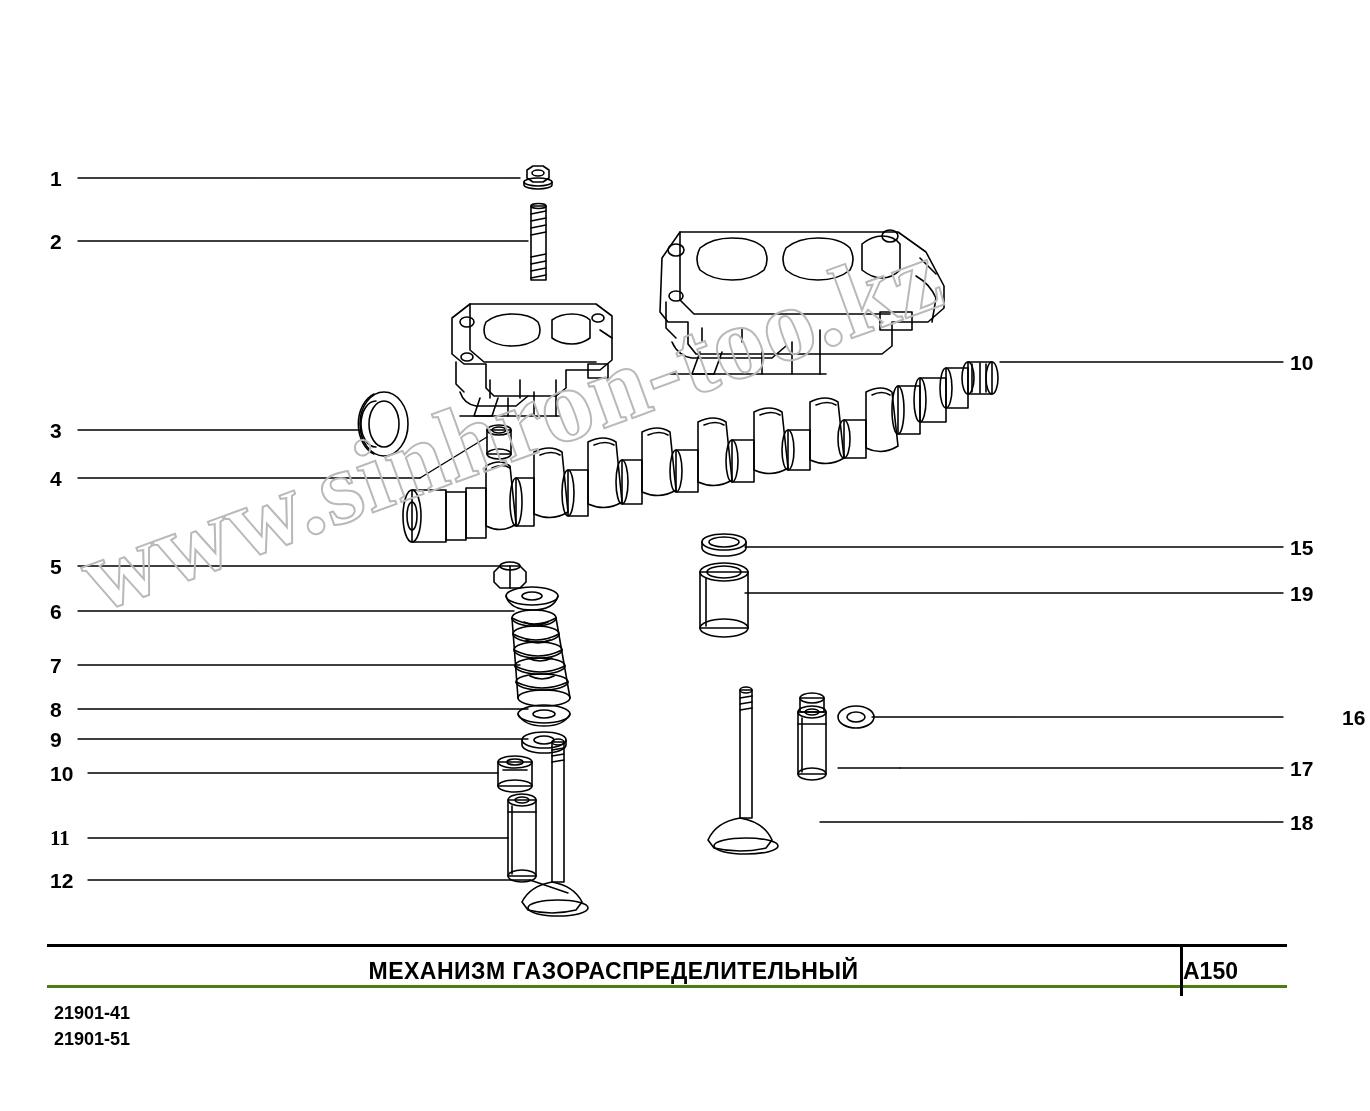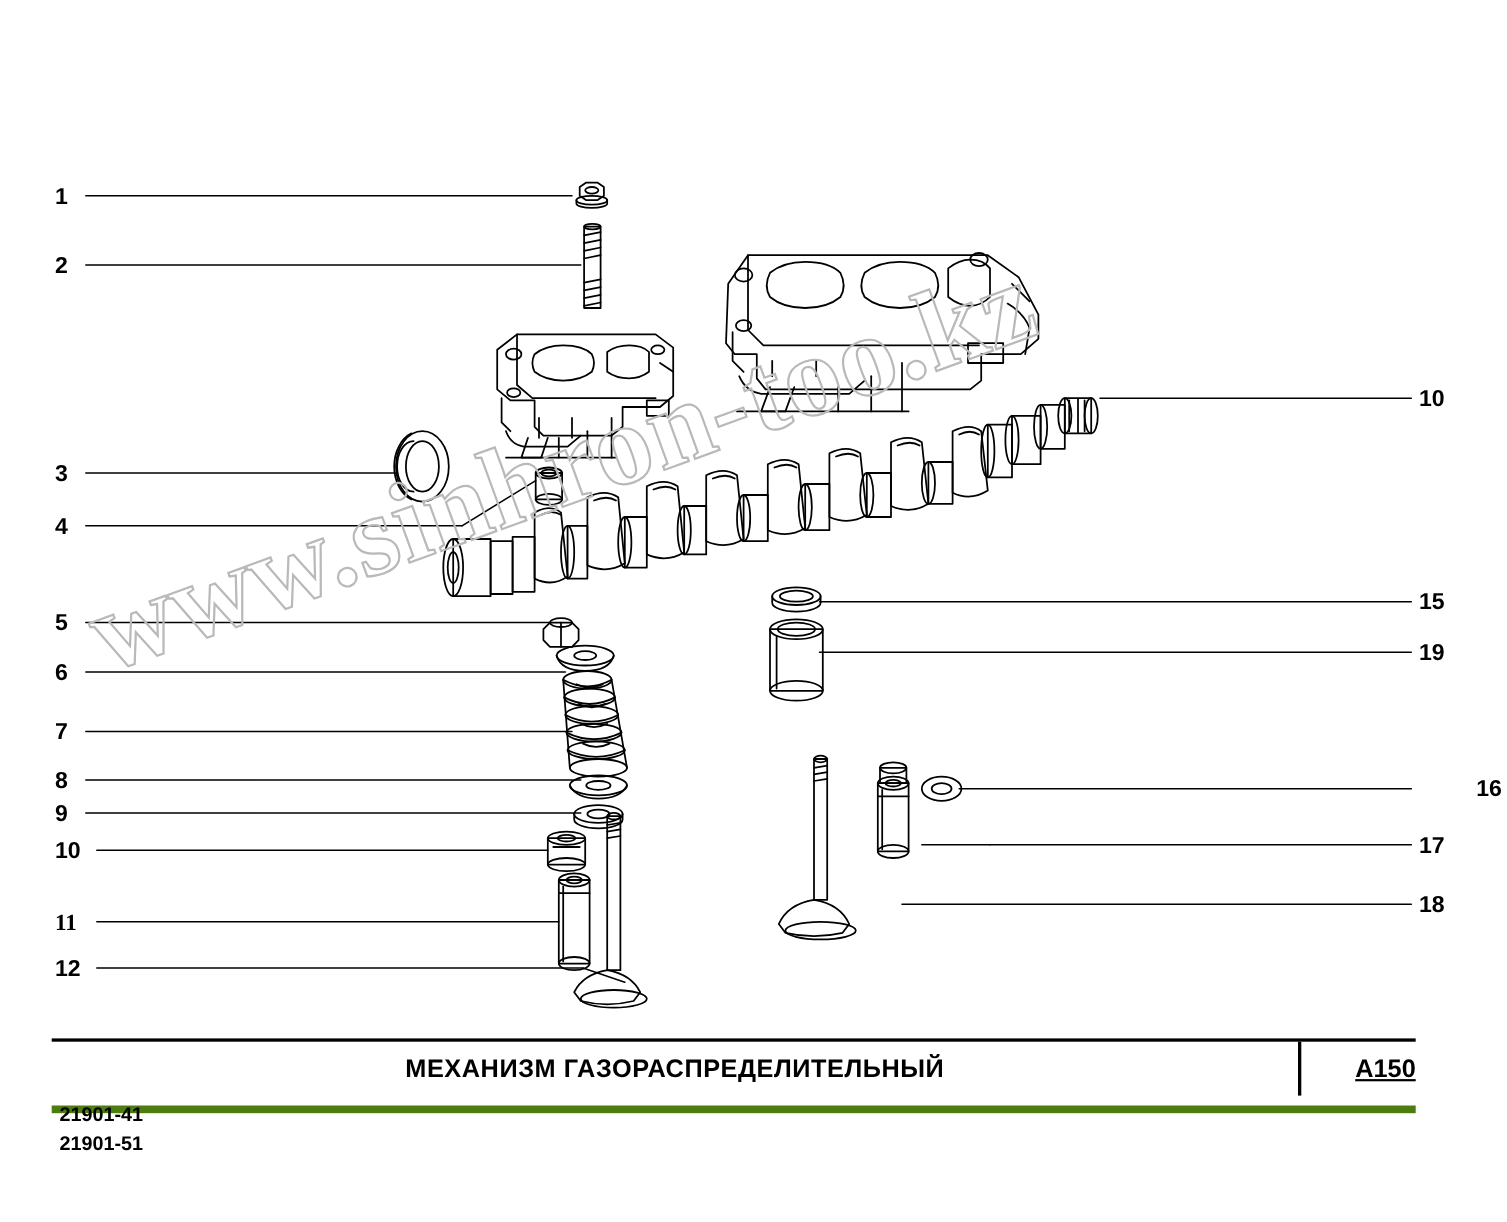--- a/index.html
+++ b/index.html
@@ -36,23 +36,23 @@
     white-space: nowrap;
   }
   .callout-num.right {
     text-align: left;
   }
   .title-bar {
     position: absolute;
     left: 47px;
     top: 944px;
     width: 1240px;
-    height: 68px;
+    height: 44px;
     border-top: 3px solid #000;
-    border-bottom: 7px solid #4d7c0f;
+    border-bottom: 3px solid #4d7c0f;
     box-sizing: border-box;
   }
   .title-text {
     position: absolute;
     left: 0;
     top: 0;
     width: 1133px;
     height: 49px;
     line-height: 49px;
     text-align: center;
@@ -69,25 +69,24 @@
     height: 49px;
     background: #000;
   }
   .title-code {
     position: absolute;
     left: 1136px;
     top: 0;
     width: 104px;
     height: 49px;
     line-height: 49px;
-    text-align: right;
+    text-align: left;
     font-size: 23px;
     font-weight: bold;
     color: #000;
-    text-decoration: underline;
   }
   .model-codes {
     position: absolute;
     left: 54px;
     top: 1000px;
     font-size: 18px;
     font-weight: bold;
     color: #000;
     line-height: 26px;
   }

